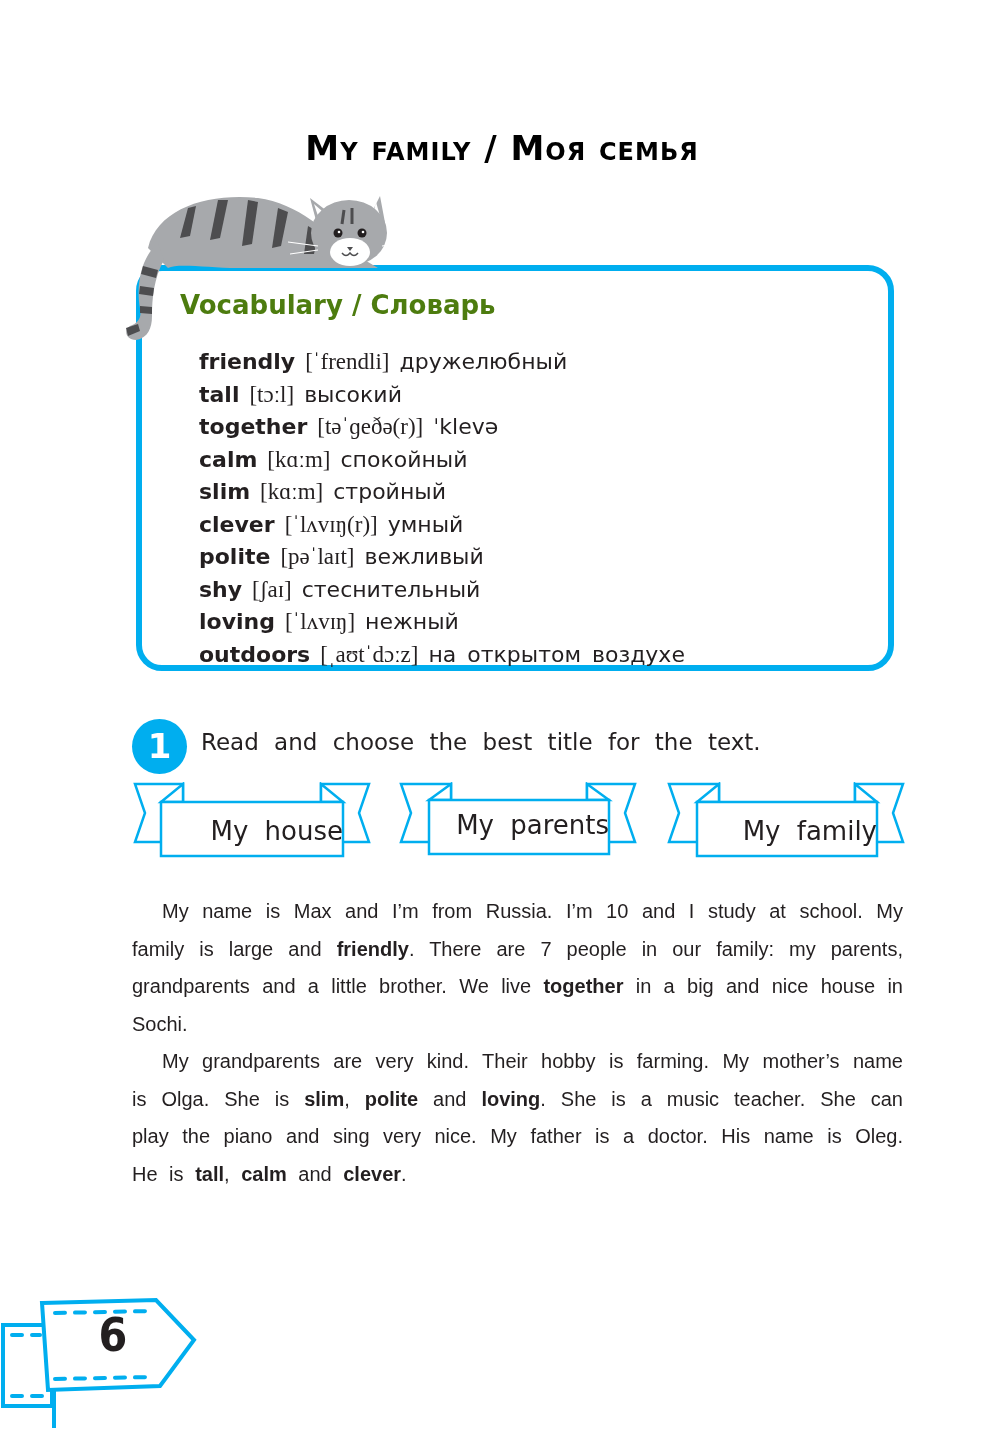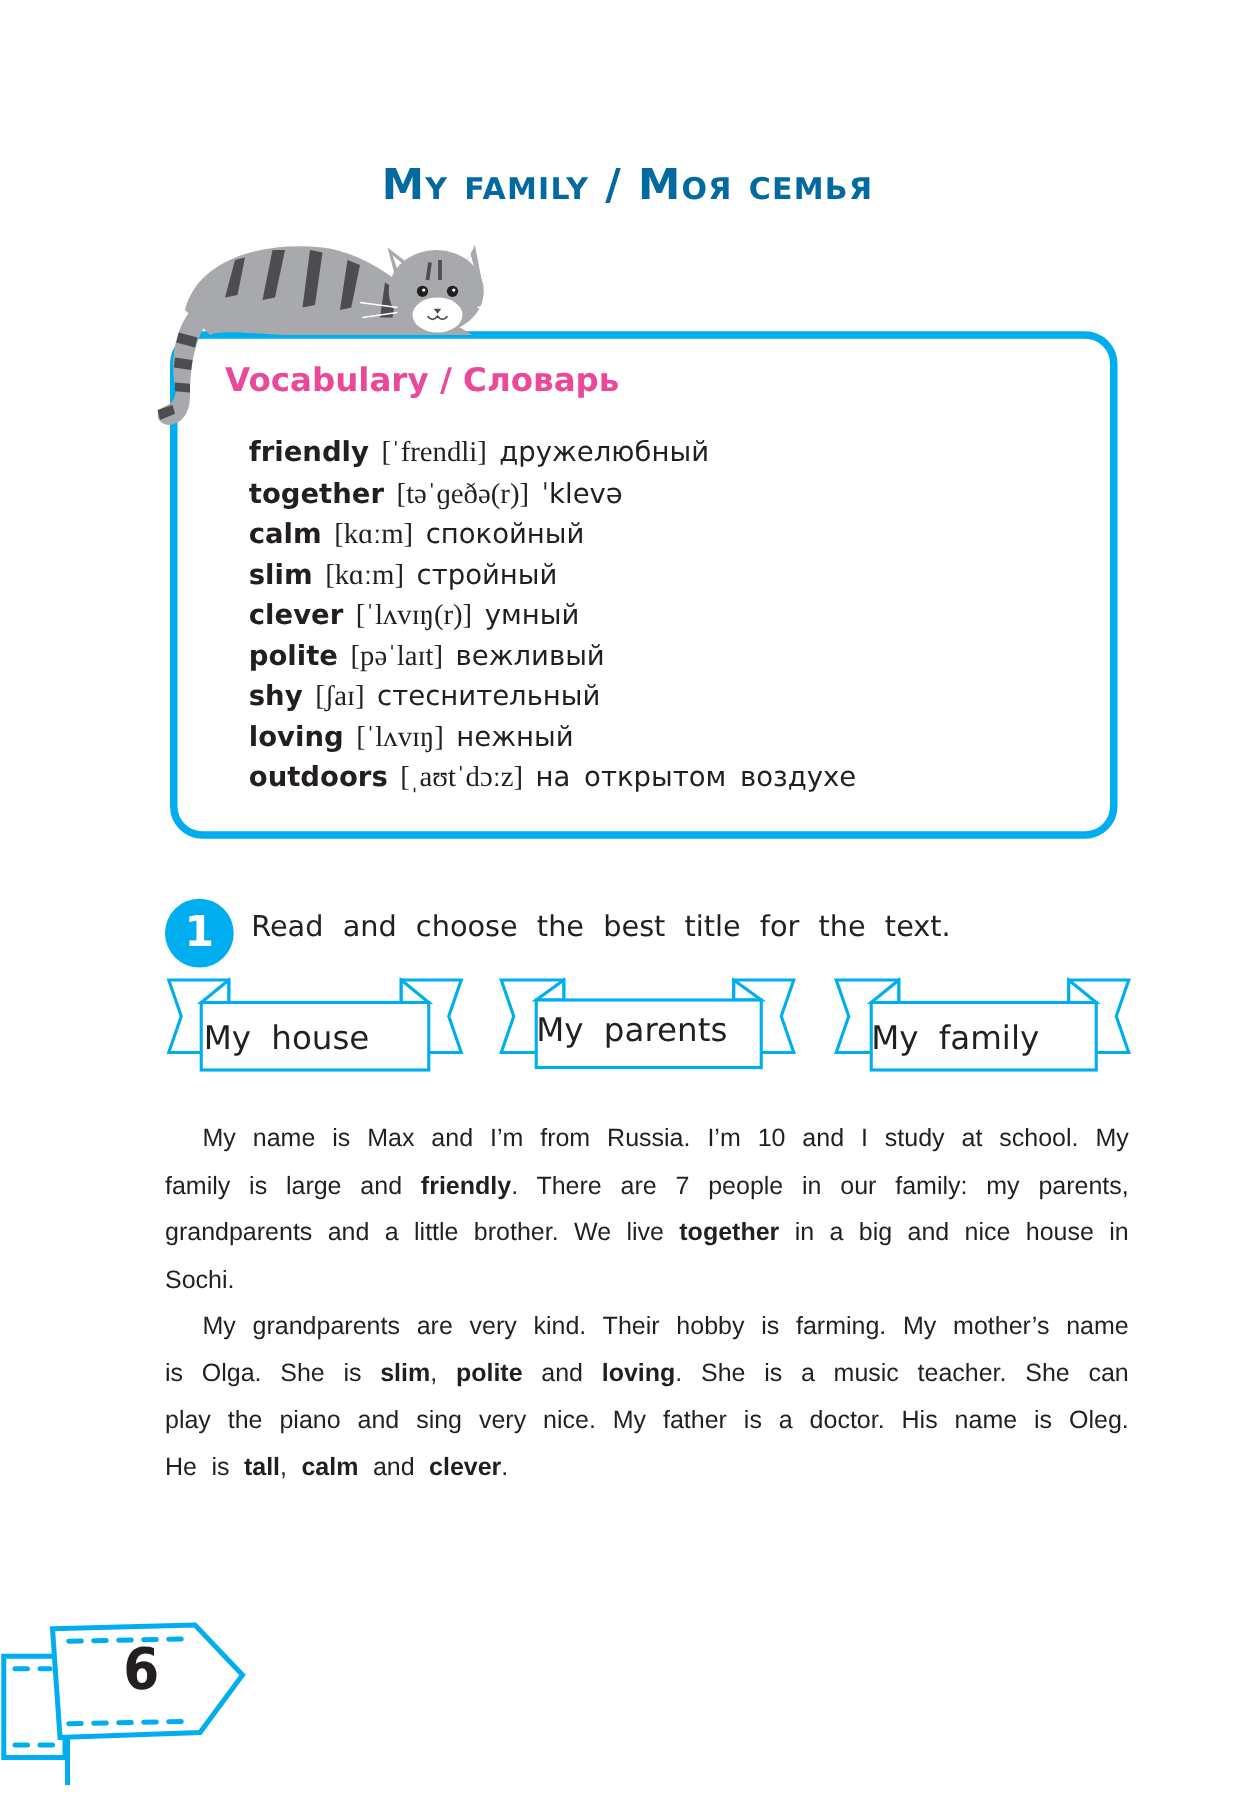--- a/index.html
+++ b/index.html
@@ -1,37 +1,37 @@
 <!DOCTYPE html>
 <html><head>
 <meta charset="utf-8">
 <style>
   html, body { margin: 0; padding: 0; background: #ffffff; }
   body { width: 1004px; height: 1453px; position: relative; overflow: hidden;
          font-family: "DejaVu Sans", "Liberation Sans", sans-serif; color: #231f20; }
   .title { position: absolute; left: 0; width: 1004px; top: 128px; text-align: center;
-           color: #0369a1; font-family: "DejaVu Sans", sans-serif; font-weight: bold;
+           color: #000000; font-family: "DejaVu Sans", sans-serif; font-weight: bold;
            font-size: 34px; letter-spacing: 1px; font-variant: small-caps; }
   .cat { position: absolute; left: 118px; top: 188px; }
   .vocab-box { position: absolute; left: 136px; top: 265px; width: 758px; height: 406px;
                border: 6px solid #00aeef; border-radius: 26px; box-sizing: border-box; }
-  .vocab-title { position: absolute; left: 180px; top: 290px; color: #ec4899;
+  .vocab-title { position: absolute; left: 180px; top: 290px; color: #4d7c0f;
                  font-weight: bold; font-size: 26px; font-family: "DejaVu Sans", sans-serif; }
   .vocab-list { position: absolute; left: 187px; top: 334px; margin: 12px; padding: 0; list-style: none; }
   .vocab-list li { height: 32.5px; line-height: 32.5px; font-size: 22px; white-space: nowrap; }
   .vocab-list .w { font-weight: bold; font-family: "DejaVu Sans", sans-serif; margin-right: 10px; }
   .vocab-list .t { font-family: "Liberation Serif", "DejaVu Serif", serif; font-size: 23px; margin-right: 10px; }
   .vocab-list .r { font-family: "DejaVu Sans", sans-serif; word-spacing: 4px; }
   .ex-num { position: absolute; left: 132px; top: 719px; width: 55px; height: 55px; border-radius: 50%;
             background: #00aeef; color: #fff; font-weight: bold; font-size: 34px; text-align: center; line-height: 55px; }
   .ex-text { position: absolute; left: 201px; top: 729px; font-size: 23px; word-spacing: 8px; text-align: right; }
   .ribbon { position: absolute; width: 240px; height: 84px; cursor: pointer; }
   .ribbon svg { position: absolute; left: 0; top: 0; }
   .ribbon .lbl { position: absolute; left: 30px; right: 30px; top: 28px; height: 42px; line-height: 42px;
-                 text-align: left; font-size: 26px; word-spacing: 8px; }
+                 text-align: right; font-size: 26px; word-spacing: 8px; }
   .story { position: absolute; left: 132px; top: 893px; width: 771px; margin: 0;
            font-family: "Liberation Sans", "DejaVu Sans", sans-serif; font-size: 20px; line-height: 37.5px;
            text-align: justify; word-spacing: 6px; }
   .story p { margin: 0; text-indent: 30px; text-align: justify; }
   .story b { font-weight: bold; }
   .page-tag { position: absolute; left: 0; top: 1288px; }
   .page-num { position: absolute; left: 78px; top: 1308px; width: 70px; text-align: center;
               font-size: 46px; font-weight: bold; font-family: "DejaVu Sans Condensed", "DejaVu Sans", sans-serif; color: #231f20; }
 </style>
 </head>
@@ -77,20 +77,21 @@
     <path d="M229 59 L235 59 L232 63 Z" fill="#4d4d4f"></path>
     <path d="M224 65 Q228 70 232 65 Q236 70 240 65" stroke="#4d4d4f" stroke-width="1.5" fill="none"></path>
     <path d="M200 58 L170 54 M200 62 L172 66 M264 58 L292 54 M264 62 L290 66" stroke="#ffffff" stroke-width="1.2"></path>
   </g>
 </svg>
 
 <div class="vocab-title">Vocabulary  /  Словарь</div>
 
 <ul class="vocab-list">
   <li><span class="w">friendly</span><span class="t">[ˈfrendli]</span><span class="r">дружелюбный</span></li>
+  <li><span class="w">tall</span><span class="t">[tɔːl]</span><span class="r">высокий</span></li>
   <li><span class="w">together</span><span class="t">[təˈɡeðə(r)]</span><span class="r">ˈklevə</span></li>
   <li><span class="w">calm</span><span class="t">[kɑːm]</span><span class="r">спокойный</span></li>
   <li><span class="w">slim</span><span class="t">[kɑːm]</span><span class="r">стройный</span></li>
   <li><span class="w">clever</span><span class="t">[ˈlʌvɪŋ(r)]</span><span class="r">умный</span></li>
   <li><span class="w">polite</span><span class="t">[pəˈlaɪt]</span><span class="r">вежливый</span></li>
   <li><span class="w">shy</span><span class="t">[ʃaɪ]</span><span class="r">стеснительный</span></li>
   <li><span class="w">loving</span><span class="t">[ˈlʌvɪŋ]</span><span class="r">нежный</span></li>
   <li><span class="w">outdoors</span><span class="t">[ˌaʊtˈdɔːz]</span><span class="r">на открытом воздухе</span></li>
 </ul>
 

